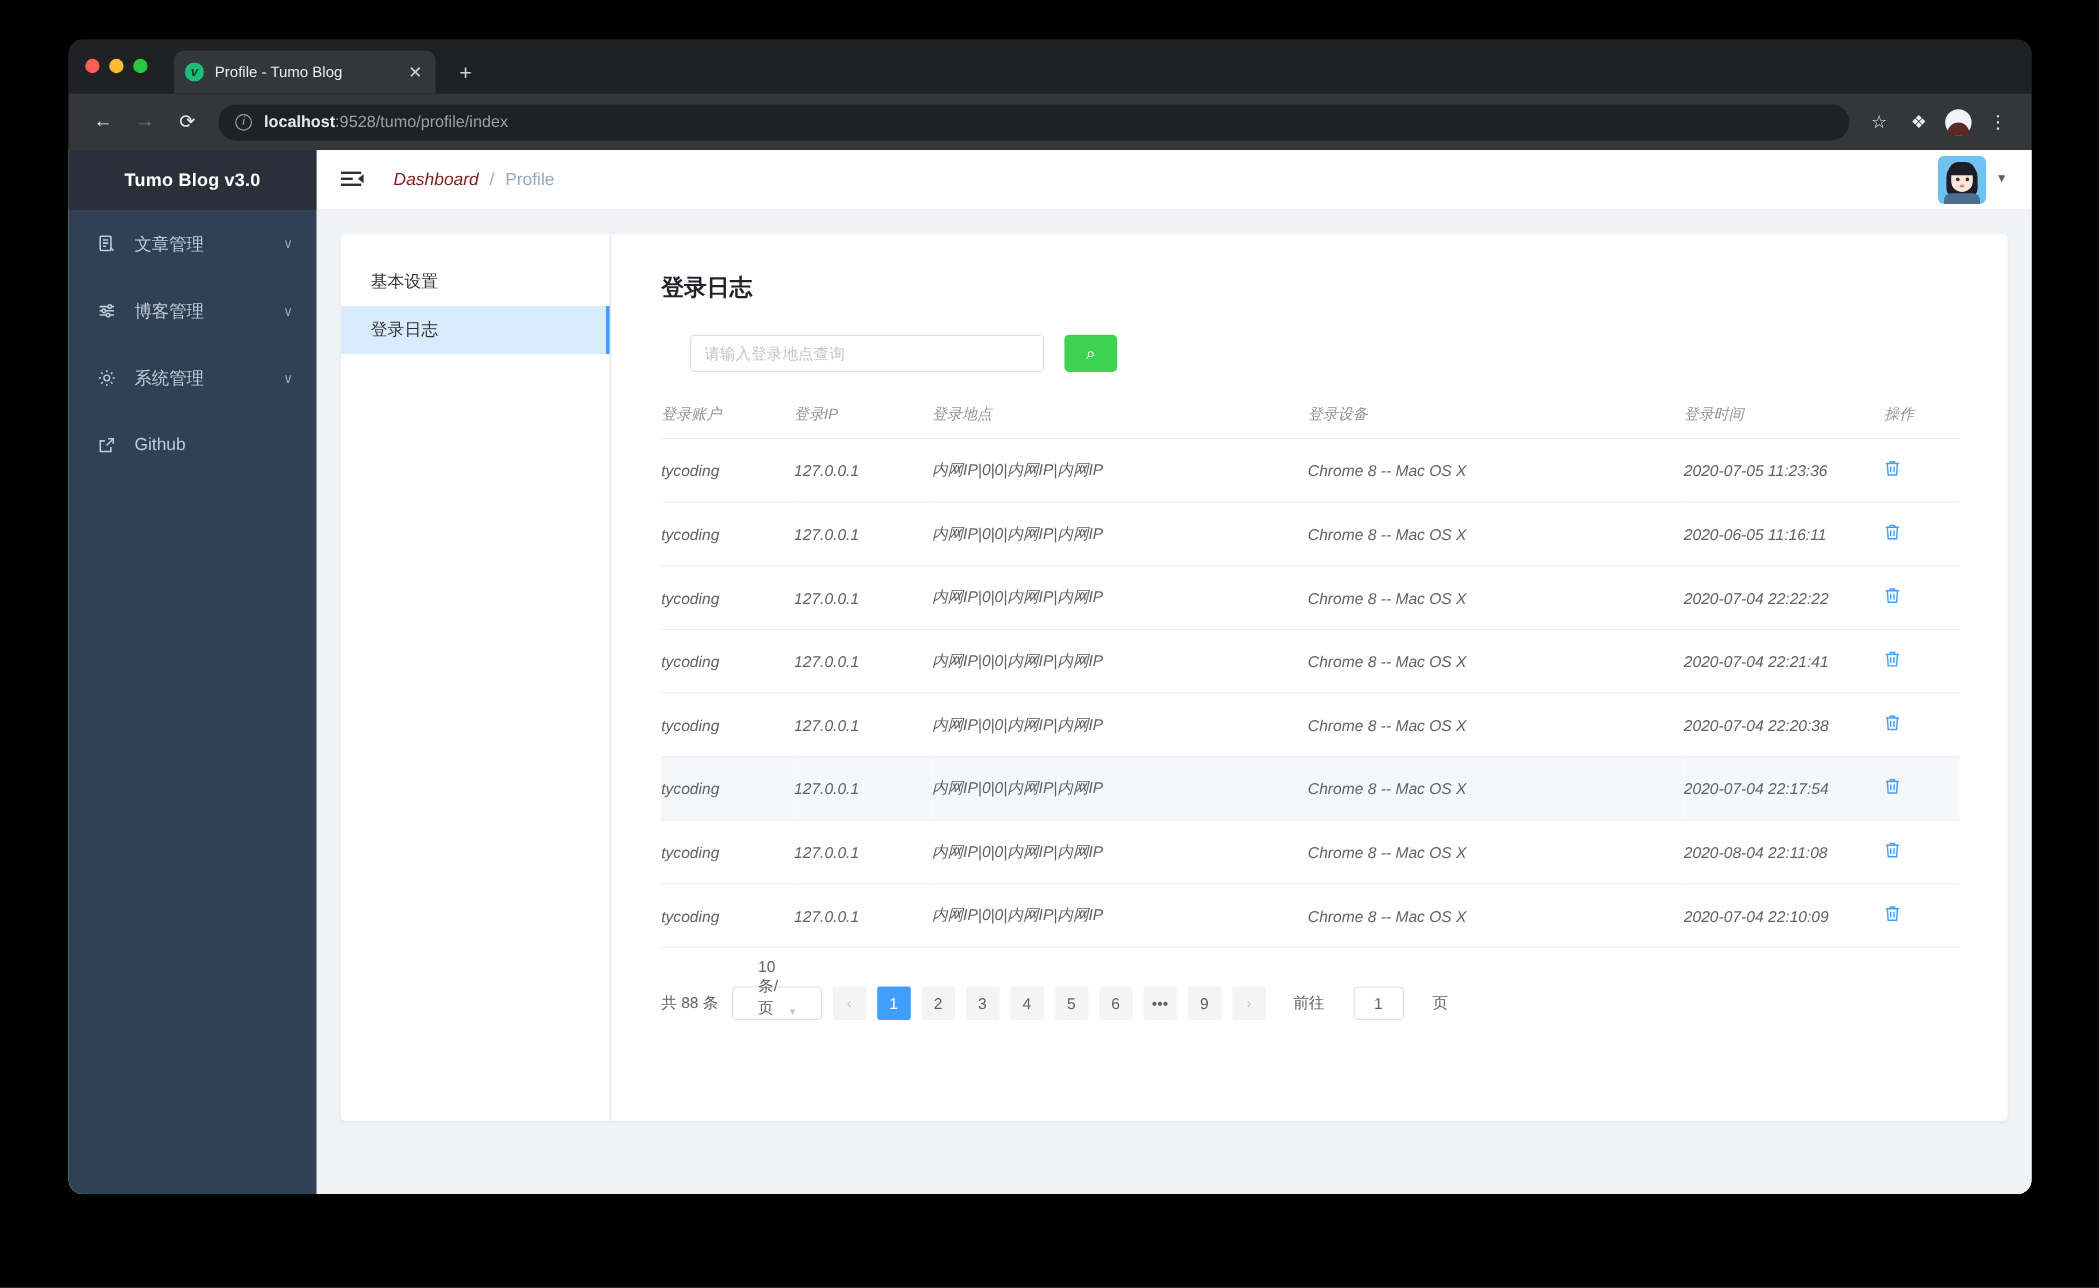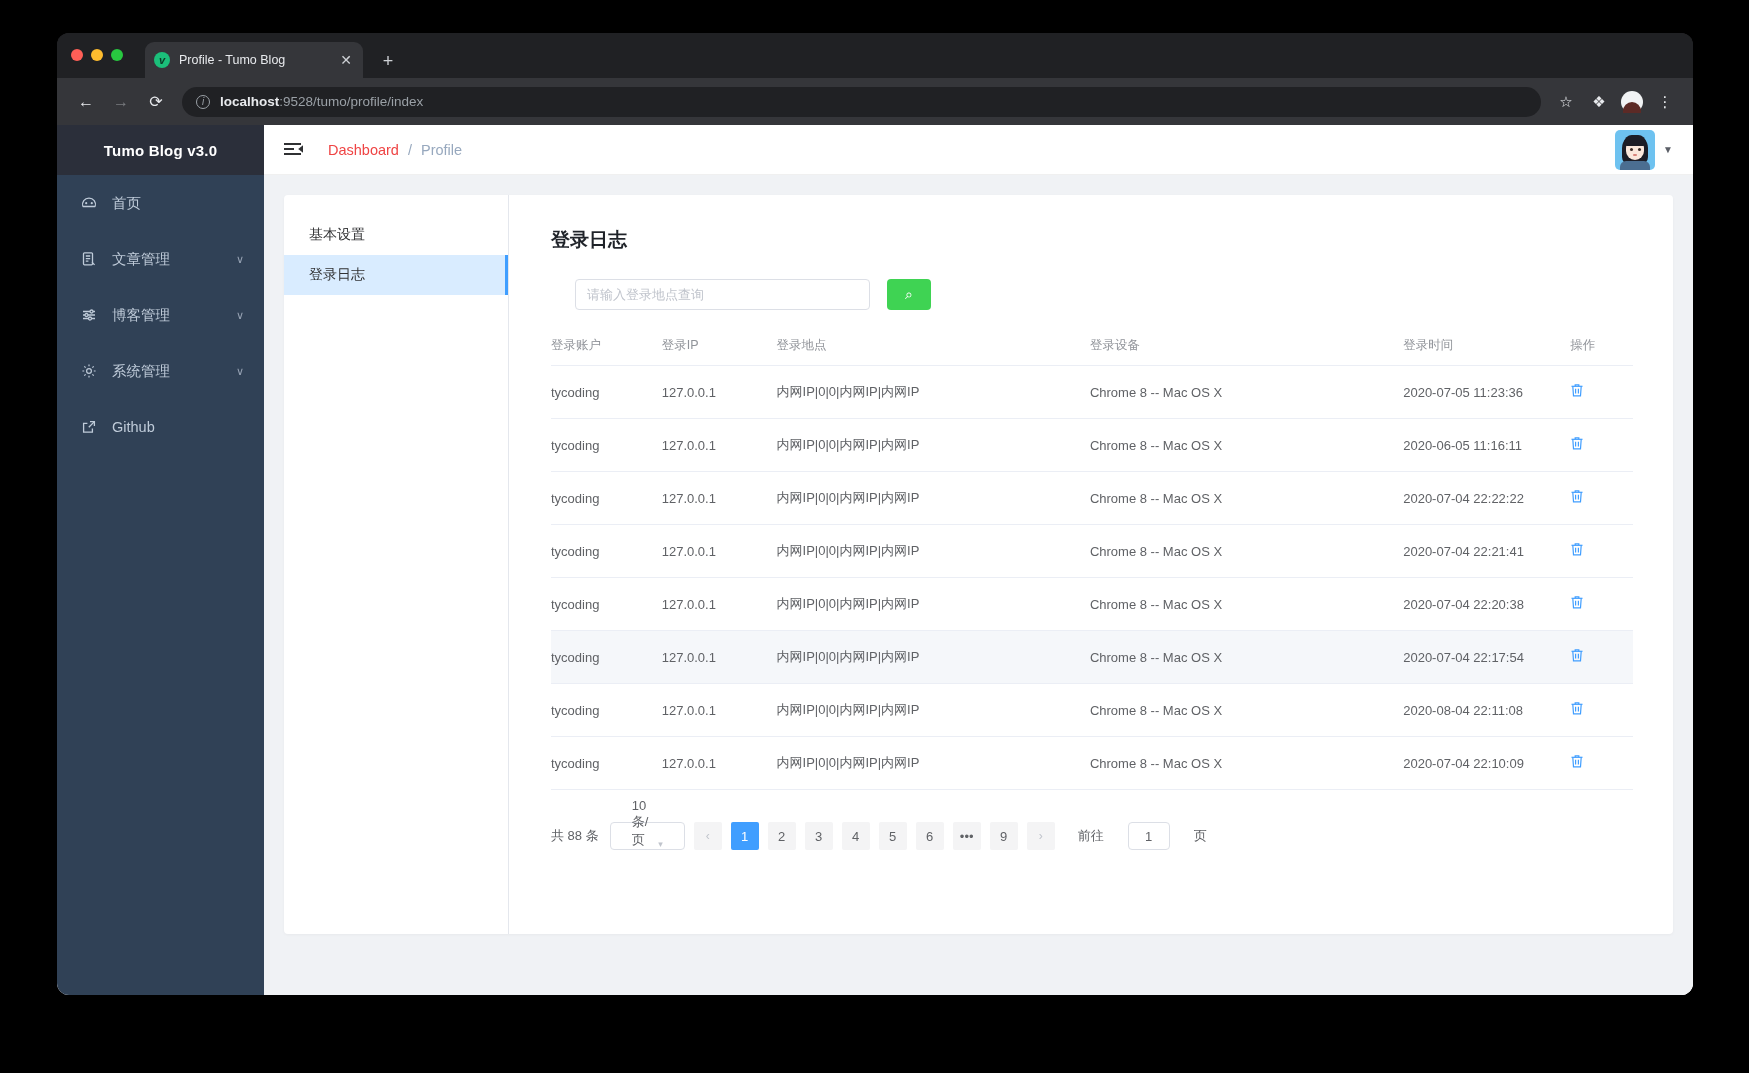--- a/index.html
+++ b/index.html
@@ -167,21 +167,21 @@
   #navbar {
     height: 50px;
     background: #ffffff;
     border-bottom: 1px solid #f0f0f0;
     display: flex; align-items: center;
     padding: 0 20px 0 18px;
     position: relative;
   }
   #hamburger { width: 24px; height: 22px; display: flex; align-items: center; justify-content: center; }
   #breadcrumb { margin-left: 22px; font-size: 14.5px; display: flex; align-items: center; gap: 9px; }
-  #breadcrumb .crumb-root { color: #ef4444; }
+  #breadcrumb .crumb-root { color: #7f1d1d; font-style: italic; }
   #breadcrumb .crumb-sep { color: #97a8be; }
   #breadcrumb .crumb-current { color: #97a8be; }
   #navbar-right { margin-left: auto; display: flex; align-items: center; gap: 8px; }
   #avatar {
     width: 40px; height: 40px; border-radius: 5px;
     background: #6ec2f0;
     position: relative; overflow: hidden;
   }
   .av-hair-back { position: absolute; left: 7px; top: 5px; width: 26px; height: 30px; background: #1c1d26; border-radius: 13px 13px 8px 8px; }
   .av-face { position: absolute; left: 11px; top: 9px; width: 18px; height: 21px; background: #fbe8dc; border-radius: 9px 9px 9px 9px; }
@@ -249,21 +249,21 @@
   }
   #search-input::placeholder { color: #c0c4cc; }
   #search-btn {
     width: 44px; height: 31px;
     background: #3fd353; border: none; border-radius: 4px;
     color: #ffffff; font-size: 14px;
     display: flex; align-items: center; justify-content: center;
   }
 
   
-  table#log-table { width: 100%; border-collapse: collapse; table-layout: fixed; }
+  table#log-table { width: 100%; border-collapse: collapse; table-layout: fixed; font-style: italic; }
   #log-table th {
     text-align: left;
     font-size: 12.5px; font-weight: normal;
     color: #909399;
     padding: 0 0 11px 0;
     border-bottom: 1px solid #ebeef5;
   }
   #log-table td {
     font-size: 13px; color: #606266;
     padding: 17px 0;
@@ -348,31 +348,20 @@
         </div>
     </div>
     <div class="tb-icon">⋮</div>
   </div>
 
   <div id="app">
 
     <div id="sidebar">
       <div id="sidebar-logo">Tumo Blog v3.0</div>
 
-      <div class="menu-item">
-        <span class="mi-icon">
-          <svg width="16" height="16" viewBox="0 0 16 16" fill="none" stroke="#bfcbd9" stroke-width="1.3">
-            <path d="M1.8 11.5a6.5 6.5 0 1 1 12.4 0" fill="none"></path>
-            <circle cx="5.2" cy="8.2" r="1.1" fill="#bfcbd9" stroke="none"></circle>
-            <circle cx="10.8" cy="8.2" r="1.1" fill="#bfcbd9" stroke="none"></circle>
-            <path d="M1.8 11.5h12.4"></path>
-          </svg>
-        </span>
-        <span class="mi-label">首页</span>
-      </div>
 
       <div class="menu-item">
         <span class="mi-icon">
           <svg width="16" height="16" viewBox="0 0 16 16" fill="none" stroke="#bfcbd9" stroke-width="1.3">
             <rect x="2.5" y="1.8" width="9" height="12" rx="1"></rect>
             <path d="M4.8 5h4.4M4.8 7.6h4.4M4.8 10.2h2.6"></path>
             <path d="M11 11.3l2.6 2.6"></path>
           </svg>
         </span>
         <span class="mi-label">文章管理</span>

